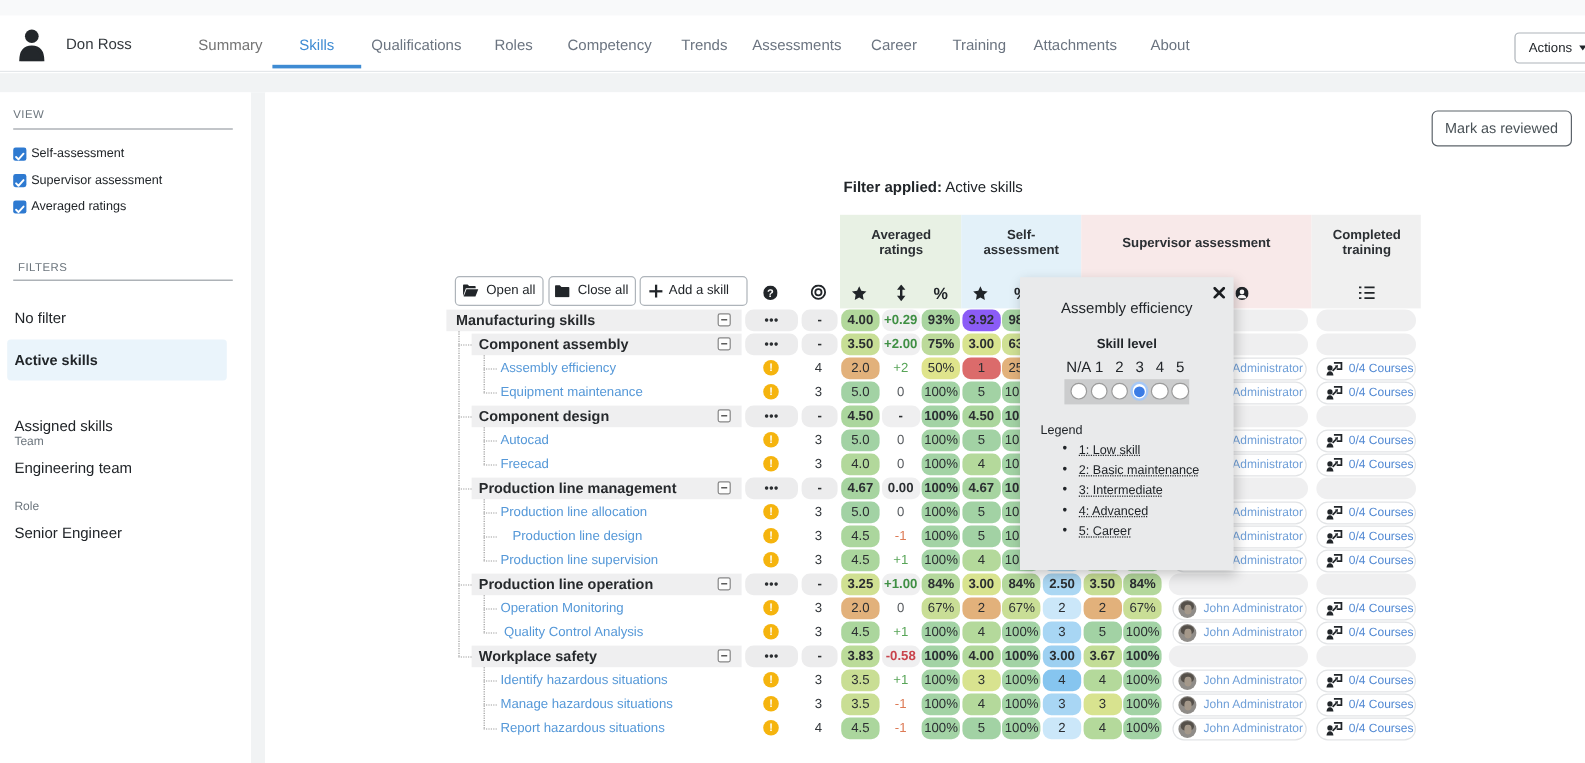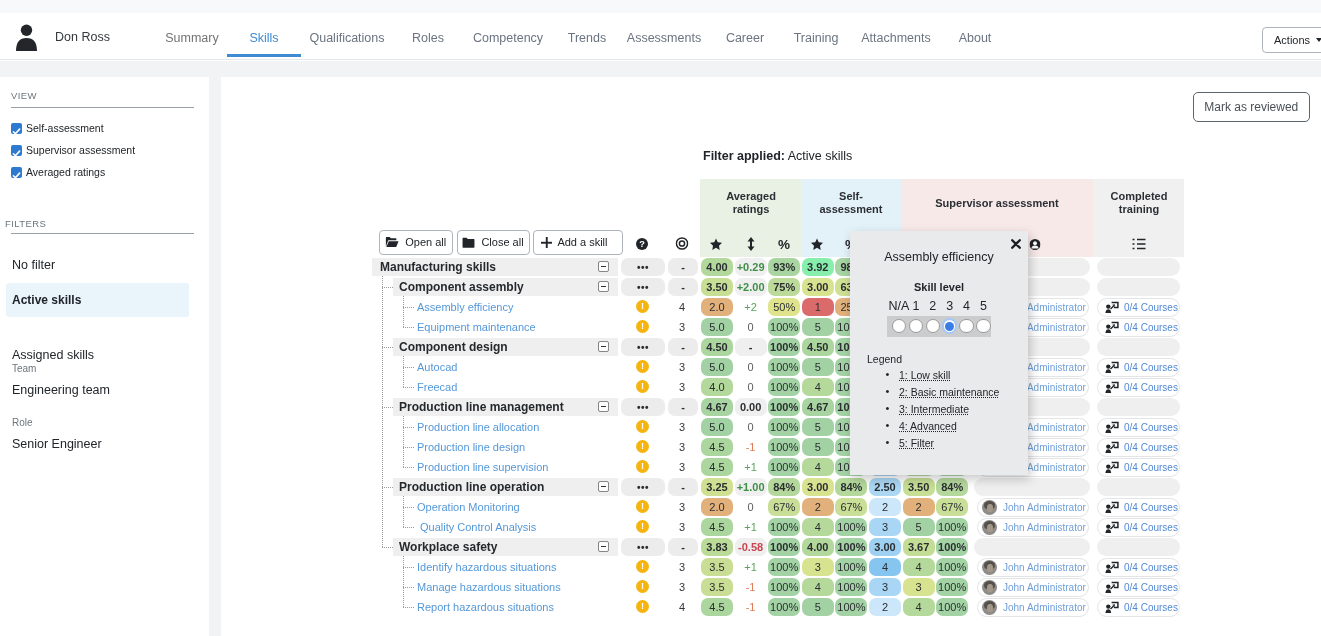--- a/index.html
+++ b/index.html
@@ -58,21 +58,21 @@
 <div class="abs" style="left:11px;top:145px;width:11px;height:11px;background:#2e7ad1;border-radius:2px">
 <svg width="11" height="11" viewBox="0 0 11 11">
       <path d="M2.4 5.8 L4.4 7.8 L8.6 3.1" stroke="#fff" stroke-width="1.6" fill="none" stroke-linecap="round" stroke-linejoin="round"></path>
     </svg></div>
 <div class="abs" style="left:26px;top:144px;font-size:10.5px;color:#212529">Supervisor assessment</div>
 <div class="abs" style="left:11px;top:167px;width:11px;height:11px;background:#2e7ad1;border-radius:2px">
 <svg width="11" height="11" viewBox="0 0 11 11">
       <path d="M2.4 5.8 L4.4 7.8 L8.6 3.1" stroke="#fff" stroke-width="1.6" fill="none" stroke-linecap="round" stroke-linejoin="round"></path>
     </svg></div>
 <div class="abs" style="left:26px;top:166px;font-size:10.5px;color:#212529">Averaged ratings</div>
-<div class="abs" style="left:5px;top:218px;font-size:9.5px;letter-spacing:.4px;color:#6c757d">FILTERS</div>
+<div class="abs" style="left:15px;top:218px;font-size:9.5px;letter-spacing:.4px;color:#6c757d">FILTERS</div>
 <div class="abs" style="left:11px;top:233px;width:183px;height:1px;background:#9aa0a6"></div>
 <div class="sb" style="left:12px;top:258px">No filter</div>
 <div class="abs" style="left:6px;top:283px;width:183px;height:34px;background:#eaf4fb;border-radius:3px"></div>
 <div class="sb" style="left:12px;top:293px;font-size:12px;font-weight:bold">Active skills</div>
 <div class="sb" style="left:12px;top:348px">Assigned skills</div>
 <div class="abs" style="left:12px;top:363px;font-size:10px;color:#6c757d">Team</div>
 <div class="sb" style="left:12px;top:383px">Engineering team</div>
 <div class="abs" style="left:12px;top:417px;font-size:10px;color:#6c757d">Role</div>
 <div class="sb" style="left:12px;top:437px">Senior Engineer</div>
 <div class="btn" style="left:1192.5px;top:91.5px;width:117.5px;height:30.5px;border-color:#5d646b;border-radius:5px;color:#495156">Mark as reviewed</div>
@@ -133,21 +133,21 @@
       <rect x="0" y="4.6" width="11" height="1.8" fill="#212529"></rect>
     </svg>Add a skill</div>
 <div class="abs" style="left:372px;top:258px;width:246px;height:18px;background:#efeff0"></div>
 <div class="gname" style="left:380px;top:260px">Manufacturing skills</div>
 <div class="minusbox" style="left:598px;top:261px"></div>
 <div class="pill" style="left:621px;top:258px;width:44px;background:#ececed;font-weight:bold;letter-spacing:.5px;font-size:10px">•••</div>
 <div class="pill" style="left:668px;top:258px;width:30px;background:#ececed;color:#2b2e31;font-weight:bold">-</div>
 <div class="pill" style="left:701.0px;top:258px;width:32px;background:#b2d89b;color:#2b2e31;font-weight:bold">4.00</div>
 <div class="pill" style="left:734.6px;top:258px;width:32px;background:#efeff0;color:#3f8f44;font-weight:bold">+0.29</div>
 <div class="pill" style="left:768.2px;top:258px;width:32px;background:#a9d5a0;color:#2b2e31;font-weight:bold">93%</div>
-<div class="pill" style="left:801.8px;top:258px;width:32px;background:#86efac;color:#2b2e31;font-weight:bold">3.92</div>
+<div class="pill" style="left:801.8px;top:258px;width:32px;background:#8b5cf6;color:#2b2e31;font-weight:bold">3.92</div>
 <div class="pill" style="left:835.4px;top:258px;width:32px;background:#a6d4a2;color:#2b2e31;font-weight:bold">98%</div>
 <div class="graypill" style="left:974px;top:258px;width:116px"></div>
 <div class="graypill" style="left:1097px;top:258px;width:83px"></div>
 <div class="abs" style="left:393px;top:278px;width:225px;height:18px;background:#efeff0"></div>
 <div class="gname" style="left:399px;top:280px">Component assembly</div>
 <div class="minusbox" style="left:598px;top:281px"></div>
 <div class="hdot" style="left:382px;top:287px;width:11px"></div>
 <div class="pill" style="left:621px;top:278px;width:44px;background:#ececed;font-weight:bold;letter-spacing:.5px;font-size:10px">•••</div>
 <div class="pill" style="left:668px;top:278px;width:30px;background:#ececed;color:#2b2e31;font-weight:bold">-</div>
 <div class="pill" style="left:701.0px;top:278px;width:32px;background:#c7de95;color:#2b2e31;font-weight:bold">3.50</div>
@@ -307,21 +307,21 @@
 <svg style="flex-shrink:0" width="14" height="13" viewBox="0 0 14 13">
 <circle cx="3.3" cy="5.6" r="2.2" fill="#212529"></circle>
 <path d="M0.4 12 C0.7 9.1 1.9 8.3 3.3 8.3 C4.7 8.3 5.9 9.1 6.2 12 Z" fill="#212529"></path>
 <path d="M6.6 1.4 L12.9 1.4 L12.9 6.6 L8.9 6.6" stroke="#212529" stroke-width="1.5" fill="none"></path>
 <path d="M5.5 8 L8.6 4.9" stroke="#212529" stroke-width="1.4" fill="none"></path>
 <path d="M10 3.2 L9.6 6.1 L7.2 3.7 Z" fill="#212529"></path>
 </svg>
     <span style="flex-shrink:0;color:#5289d3;margin-left:5px;font-size:10px">0/4 Courses</span>
   </div>
 <div class="hdot" style="left:403px;top:447px;width:11px"></div>
-<div class="sname" style="left:417px;top:441px">Production line design</div>
+<div class="sname" style="left:427px;top:441px">Production line design</div>
 <div class="abs" style="left:636px;top:440px;width:13px;height:13px;border-radius:50%;background:#f5b40e;color:#fff;font-size:9px;font-weight:bold;text-align:center;line-height:13px">!</div>
 <div class="cellnum" style="left:667px;top:441px;color:#33373b;width:30px">3</div>
 <div class="pill" style="left:701.0px;top:438px;width:32px;background:#abd69d;color:#2b2e31;font-weight:normal">4.5</div>
 <div class="cellnum" style="left:734.6px;top:441px;color:#dd7a55">-1</div>
 <div class="pill" style="left:768.2px;top:438px;width:32px;background:#a3d3a5;color:#2b2e31;font-weight:normal">100%</div>
 <div class="pill" style="left:801.8px;top:438px;width:32px;background:#a2d2a4;color:#2b2e31;font-weight:normal">5</div>
 <div class="pill" style="left:835.4px;top:438px;width:32px;background:#a3d3a5;color:#2b2e31;font-weight:normal">100%</div>
 <div class="opill" style="left:977px;top:438px;width:112px;padding-left:4px">
 <span style="flex-shrink:0;display:inline-block;width:15px;height:15px;border-radius:50%;background:#8f8c88;overflow:hidden;position:relative">
 <span style="position:absolute;left:2px;top:0.5px;width:11px;height:8px;border-radius:50% 50% 42% 42%;background:#55504a"></span>
@@ -575,12 +575,12 @@
 <div class="abs" style="left:867px;top:353px;font-size:10.5px;color:#212529">Legend</div>
 <div class="abs" style="left:885.5px;top:367.9px;font-size:11px;color:#212529">•</div>
 <div class="abs" style="left:899px;top:368.9px;font-size:10.5px;color:#212529;text-decoration:underline dotted">1: Low skill</div>
 <div class="abs" style="left:885.5px;top:384.9px;font-size:11px;color:#212529">•</div>
 <div class="abs" style="left:899px;top:385.9px;font-size:10.5px;color:#212529;text-decoration:underline dotted">2: Basic maintenance</div>
 <div class="abs" style="left:885.5px;top:401.9px;font-size:11px;color:#212529">•</div>
 <div class="abs" style="left:899px;top:402.9px;font-size:10.5px;color:#212529;text-decoration:underline dotted">3: Intermediate</div>
 <div class="abs" style="left:885.5px;top:418.9px;font-size:11px;color:#212529">•</div>
 <div class="abs" style="left:899px;top:419.9px;font-size:10.5px;color:#212529;text-decoration:underline dotted">4: Advanced</div>
 <div class="abs" style="left:885.5px;top:435.9px;font-size:11px;color:#212529">•</div>
-<div class="abs" style="left:899px;top:436.9px;font-size:10.5px;color:#212529;text-decoration:underline dotted">5: Filter</div>
+<div class="abs" style="left:899px;top:436.9px;font-size:10.5px;color:#212529;text-decoration:underline dotted">5: Career</div>
 </body></html>

